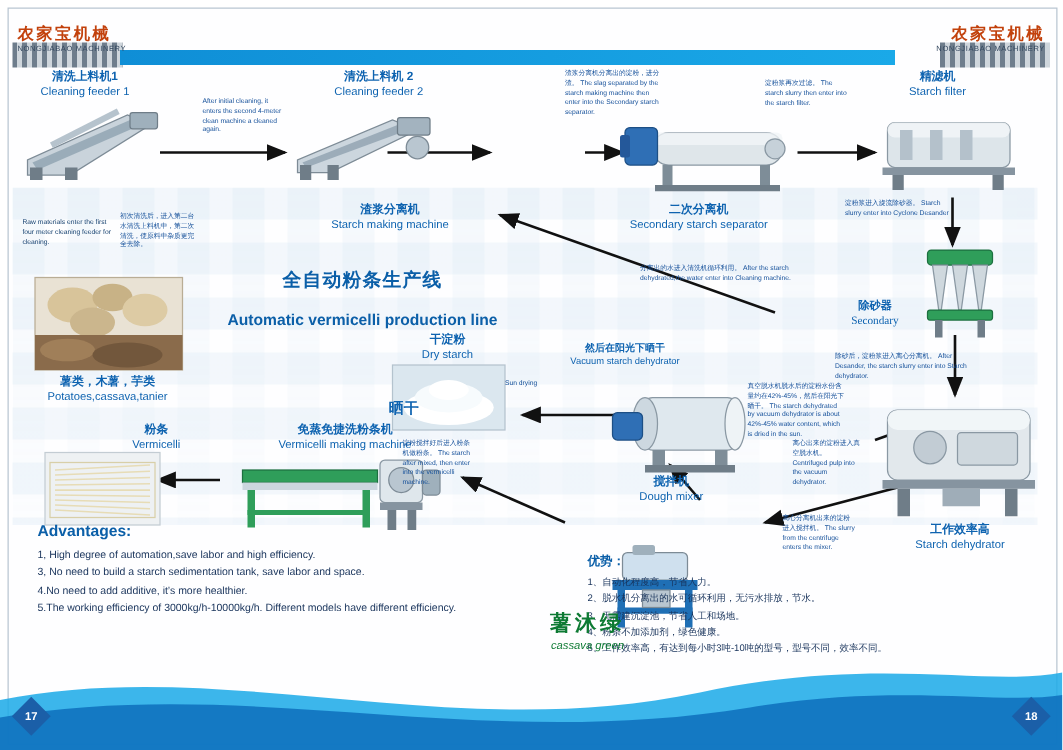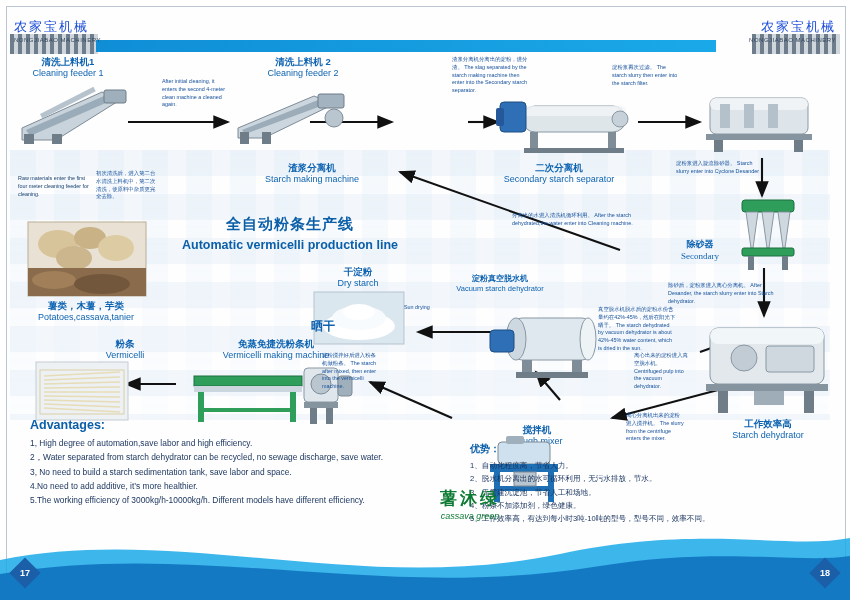--- a/index.html
+++ b/index.html
@@ -46,41 +46,41 @@
     background:linear-gradient(to right,#0f8ed6,#1aa9e8);
   }
   .hdr-bar.left{left:96px;width:620px;}
   .hdr-blk{
     position:absolute;top:34px;width:88px;height:20px;
     background:repeating-linear-gradient(to right,#6e7d8c 0 4px,#cfd6dc 4px 8px);
   }
   .logo{
     position:absolute;top:18px;color:#0b2d6b;
   }
-  .logo .cn{font-size:13px;font-weight:normal;letter-spacing:2px;color:#1d4ed8;}
+  .logo .cn{font-size:13px;font-weight:bold;letter-spacing:2px;color:#c2410c;}
   .logo .en{font-size:6px;letter-spacing:.5px;color:#33475e;margin-top:1px;}
   .logo.left{left:14px;}
   .logo.right{right:14px;text-align:right;}
   
   .lbl{position:absolute;text-align:center;line-height:1.25;}
   .lbl .cn{color:#0e63b0;font-size:9.5px;font-weight:bold;}
   .lbl .en{color:#0e63b0;font-size:9px;}
   .note{
     position:absolute;color:#15406f;font-size:5.4px;line-height:1.45;
   }
   .note.blue{color:#15509a;}
   
   .mach{position:absolute;}
   .tag{
     position:absolute;font-size:9px;color:#0e63b0;font-weight:bold;text-align:center;font-family:Liberation Serif, serif;
   }
   
   .maintitle{position:absolute;left:165px;top:215px;width:250px;text-align:center;}
   .maintitle .t1{font-size:15px;font-weight:bold;color:#0b5fa8;letter-spacing:1px;}
-  .maintitle .t2{font-size:12.5px;font-weight:bold;color:#0b5fa8;margin-top:4px;}
+  .maintitle .t2{font-size:12.5px;font-weight:bold;color:#0b5fa8;margin-top:15px;}
   
   .adv{position:absolute;left:30px;top:418px;width:380px;color:#17325a;}
   .adv h3{margin:0 0 6px 0;font-size:12.5px;color:#0b5fa8;}
   .adv p{margin:0 0 3px 0;font-size:8.4px;line-height:1.35;}
   .advcn{position:absolute;left:470px;top:442px;width:330px;color:#17325a;}
   .advcn h3{margin:0 0 5px 0;font-size:10px;color:#0b5fa8;}
   .advcn p{margin:0 0 3px 0;font-size:7.6px;line-height:1.35;}
   
   .brand{position:absolute;left:440px;top:487px;text-align:center;color:#0b6b2e;}
   .brand .b1{font-size:17px;font-weight:bold;color:#0d7a33;letter-spacing:3px;}
@@ -193,20 +193,24 @@
   <div class="lbl" style="left:494px;top:162px;width:130px;">
     <div class="cn">二次分离机</div>
     <div class="en">Secondary starch separator</div>
   </div>
 
   <div class="note blue" style="left:612px;top:64px;width:66px;">
     <span>淀粉浆再次过滤。</span>
     <span>The starch slurry then enter into the starch filter.</span>
   </div>
 
+  <div class="lbl" style="left:700px;top:56px;width:100px;">
+    <div class="cn">精滤机</div>
+    <div class="en">Starch filter</div>
+  </div>
 
   <svg class="mach" style="left:700px;top:88px;" width="118" height="66">
     <rect x="10" y="10" width="98" height="36" rx="6" fill="#dde5ea" stroke="#8a98a3"></rect>
     <rect x="10" y="10" width="98" height="12" rx="6" fill="#f2f6f8" opacity=".85"></rect>
     <rect x="20" y="16" width="10" height="24" fill="#b4c1cb"></rect>
     <rect x="44" y="16" width="10" height="24" fill="#b4c1cb"></rect>
     <rect x="68" y="16" width="10" height="24" fill="#b4c1cb"></rect>
     <rect x="6" y="46" width="106" height="6" fill="#8694a0"></rect>
     <rect x="14" y="52" width="9" height="12" fill="#6f7d88"></rect>
     <rect x="94" y="52" width="9" height="12" fill="#6f7d88"></rect>
@@ -303,40 +307,40 @@
     <rect x="0" y="0" width="90" height="52" fill="#dbe7ef" stroke="#b4c3ce"></rect>
     <ellipse cx="45" cy="34" rx="36" ry="14" fill="#ffffff"></ellipse>
     <ellipse cx="45" cy="26" rx="27" ry="12" fill="#f7fbfd"></ellipse>
     <ellipse cx="45" cy="20" rx="16" ry="8" fill="#ffffff"></ellipse>
   </svg>
 
   <div class="tag" style="left:300px;top:318px;width:46px;font-size:12px;">晒干</div>
   <div class="note blue" style="left:404px;top:304px;width:34px;">Sun drying</div>
 
   <div class="lbl" style="left:448px;top:274px;width:104px;">
-    <div class="cn" style="font-size:8px;">淀粉真空脱水机</div>
+    <div class="cn" style="font-size:8px;">然后在阳光下晒干</div>
     <div class="en" style="font-size:7.5px;">Vacuum starch dehydrator</div>
   </div>
 
   <svg class="mach" style="left:488px;top:308px;" width="110" height="72">
     <rect x="26" y="10" width="76" height="42" rx="8" fill="#dfe8ee" stroke="#8a98a3"></rect>
     <ellipse cx="28" cy="31" rx="10" ry="21" fill="#cdd8e0" stroke="#8a98a3"></ellipse>
     <ellipse cx="100" cy="31" rx="8" ry="21" fill="#eef3f6" stroke="#8a98a3"></ellipse>
     <rect x="2" y="22" width="24" height="22" rx="4" fill="#2f6fb5" stroke="#1d4f85"></rect>
     <rect x="34" y="52" width="10" height="16" fill="#7e8d98"></rect>
     <rect x="84" y="52" width="10" height="16" fill="#7e8d98"></rect>
     <rect x="28" y="64" width="72" height="6" fill="#6f7d88"></rect>
   </svg>
 
   <div class="note blue" style="left:598px;top:306px;width:78px;">
     <span>真空脱水机脱水后的淀粉水份含量约在42%-45%，然后在阳光下晒干。</span>
     <span>The starch dehydrated by vacuum dehydrator is about 42%-45% water content, which is dried in the sun.</span>
   </div>
 
-  <div class="lbl" style="left:492px;top:424px;width:90px;">
+  <div class="lbl" style="left:492px;top:380px;width:90px;">
     <div class="cn">搅拌机</div>
     <div class="en">Dough mixer</div>
   </div>
 
   <svg class="mach" style="left:480px;top:436px;" width="90" height="72">
     <rect x="18" y="6" width="52" height="22" rx="4" fill="#cfe0ee" stroke="#7d8b96"></rect>
     <rect x="26" y="0" width="18" height="8" rx="2" fill="#9fb0bc"></rect>
     <rect x="10" y="28" width="68" height="8" fill="#1f6fb5"></rect>
     <rect x="14" y="36" width="6" height="30" fill="#1f6fb5"></rect>
     <rect x="68" y="36" width="6" height="30" fill="#1f6fb5"></rect>
@@ -385,21 +389,20 @@
       <line x1="8" y1="38" x2="84" y2="40"></line>
         <line x1="8" y1="42" x2="84" y2="45"></line>
       <line x1="8" y1="46" x2="84" y2="50"></line>
     </g>
     <rect x="4" y="8" width="84" height="44" fill="none" stroke="#d8cfa8"></rect>
   </svg>
 
   <div class="adv">
     <h3>Advantages:</h3>
     <p>1, High degree of automation,save labor and high efficiency.</p>
-    <p>2，Water separated from starch dehydrator can be recycled, no sewage discharge, save water.</p>
     <p>3, No need to build a starch sedimentation tank, save labor and space.</p>
     <p>4.No need to add additive, it’s more healthier.</p>
     <p>5.The working efficiency of 3000kg/h-10000kg/h. Different models have different efficiency.</p>
   </div>
 
   <div class="advcn">
     <h3>优势：</h3>
     <p>1、自动化程度高，节省人力。</p>
     <p>2、脱水机分离出的水可循环利用，无污水排放，节水。</p>
     <p>3、无需建沉淀池，节省人工和场地。</p>

